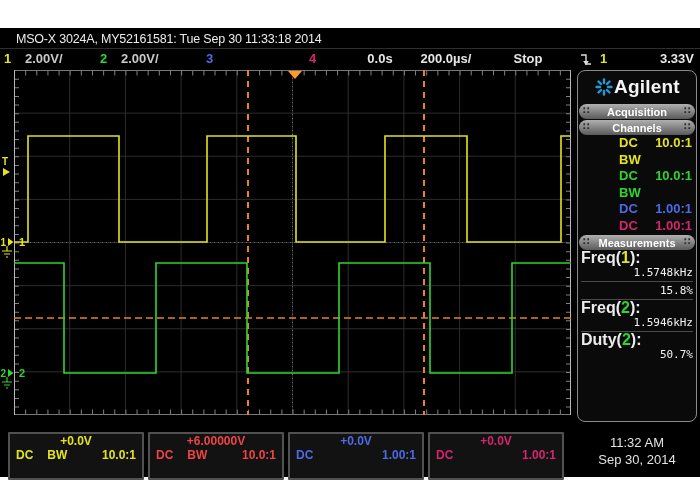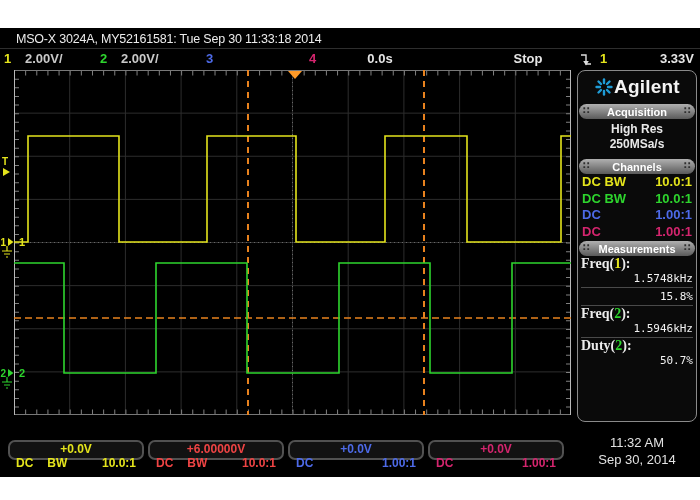--- a/index.html
+++ b/index.html
@@ -16,29 +16,29 @@
   
   .sidebar{position:absolute;left:577px;top:42px;width:120px;height:352px;background:#0a0a0a;
            border:1px solid #8a8a8a;border-radius:8px;box-sizing:border-box;overflow:hidden;}
   .logo-row{height:32px;display:flex;align-items:center;justify-content:center;gap:0;}
   .brand{font-size:19px;font-weight:bold;color:#f4f4f4;letter-spacing:0.2px;}
   .sec-header{height:15px;margin:1px 1px 0 1px;background:linear-gradient(#b0b0b0,#5a5a5a);
               border-radius:8px;color:#ffffff;font-size:11px;font-weight:bold;
               display:flex;align-items:center;justify-content:center;position:relative;}
   .grip{position:absolute;top:1px;font-size:10px;color:#2f2f2f;} .grip.l{left:4px;} .grip.r{right:4px;}
   .acq-body{padding:3px 0 6px;text-align:center;font-size:12px;font-weight:bold;color:#e8e8e8;line-height:15px;}
-  .ch-row{display:flex;justify-content:space-between;padding:0 4px;font-size:13px;font-weight:bold;line-height:16.5px;}
+  .ch-row{display:flex;justify-content:space-between;padding:0 4px;font-size:13px;font-weight:bold;line-height:16.5px;margin-left:37px;}
   .meas-body{padding:1px 3px 0 3px;}
-  .meas-name{font-size:14px;color:#ececec;font-weight:bold;line-height:14px;font-family:Liberation Serif, serif;}
+  .meas-name{font-size:16px;color:#ececec;font-weight:bold;line-height:14px;}
   .meas-value{text-align:right;font-family:"DejaVu Sans Mono","Liberation Mono",monospace;
               font-size:11px;color:#f2f2f2;line-height:15px;}
   .meas-div{height:1px;background:#4a4a4a;margin:1px 0;}
   
-  .chbox{position:absolute;top:404px;width:136px;height:20px;background:#121212;border:2px solid #515151;
-         border-radius:7px;box-sizing:border-box;font-weight:bold;margin-top:8px;}
+  .chbox{position:absolute;top:404px;width:136px;height:48px;background:#121212;border:2px solid #515151;
+         border-radius:1px;box-sizing:border-box;font-weight:bold;}
   .chbox .l1{text-align:center;font-size:12px;line-height:15px;}
   .chbox .l2{display:flex;padding:0 6px;font-size:12px;line-height:13px;}
   .chbox .bw{margin-left:14px;} .chbox .probe{margin-left:auto;}
   .clock{position:absolute;left:577px;top:406px;width:120px;text-align:center;color:#e2e2e2;
          font-size:13px;font-weight:normal;line-height:17px;}
 </style>
 </head>
 <body>
 
 <div class="page">
@@ -50,20 +50,21 @@
     <div class="titleline"></div>
 
     <div class="statusbar">
       <span class="it" style="left:4px;color:#e4e41c">1</span>
       <span class="it c-gray" style="left:25px">2.00V/</span>
       <span class="it" style="left:100px;color:#2ed52e">2</span>
       <span class="it c-gray" style="left:121px">2.00V/</span>
       <span class="it" style="left:206px;color:#4d6ae8">3</span>
       <span class="it" style="left:309px;color:#d4256e">4</span>
       <span class="it c-white" style="left:352px;width:56px;text-align:center">0.0s</span>
+      <span class="it c-white" style="left:404px;width:84px;text-align:center">200.0µs/</span>
       <span class="it c-white" style="left:500px;width:56px;text-align:center">Stop</span>
       <svg class="it" style="left:579px;top:3px" width="14" height="16">
         <path d="M2 3 H7 V12 H12" stroke="#dddddd" stroke-width="1.4" fill="none"></path>
         <polygon points="4.2,9 9.8,9 7,13.5" fill="#dddddd"></polygon>
       </svg>
       <span class="it" style="left:600px;color:#e4e41c">1</span>
       <span class="it c-white" style="left:626px;width:68px;text-align:right">3.33V</span>
     </div>
 
     <svg id="scope-svg" width="575" height="346">
@@ -126,24 +127,20 @@
           </g>
         </svg>
         <span class="brand">Agilent</span>
       </div>
 
       <div class="sec-header">
         <span class="grip l">∷</span>
         <span>Acquisition</span>
         <span class="grip r">∷</span>
       </div>
-      <div class="acq-body">
-        <div>High Res</div>
-        <div>250MSa/s</div>
-      </div>
 
       <div class="sec-header">
         <span class="grip l">∷</span>
         <span>Channels</span>
         <span class="grip r">∷</span>
       </div>
       <div>
         <div class="ch-row" style="color: rgb(228, 228, 28);">
           <span>DC BW</span>
           <span>10.0:1</span>

